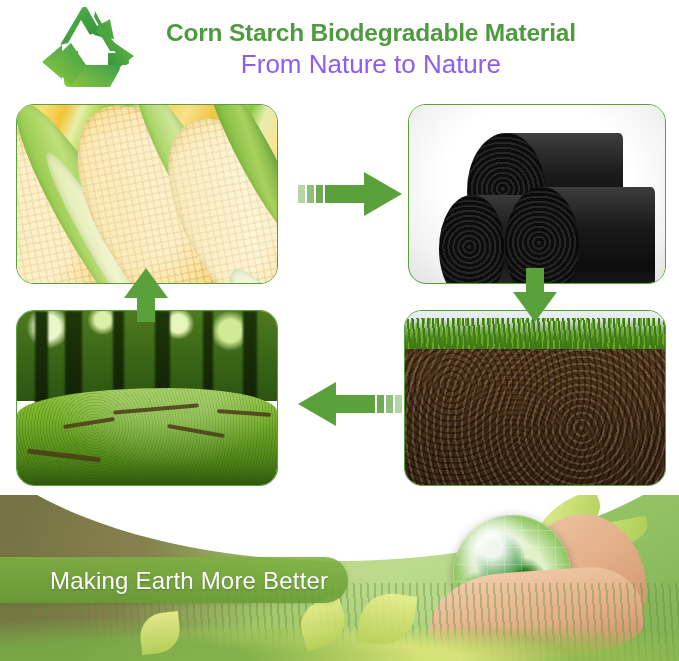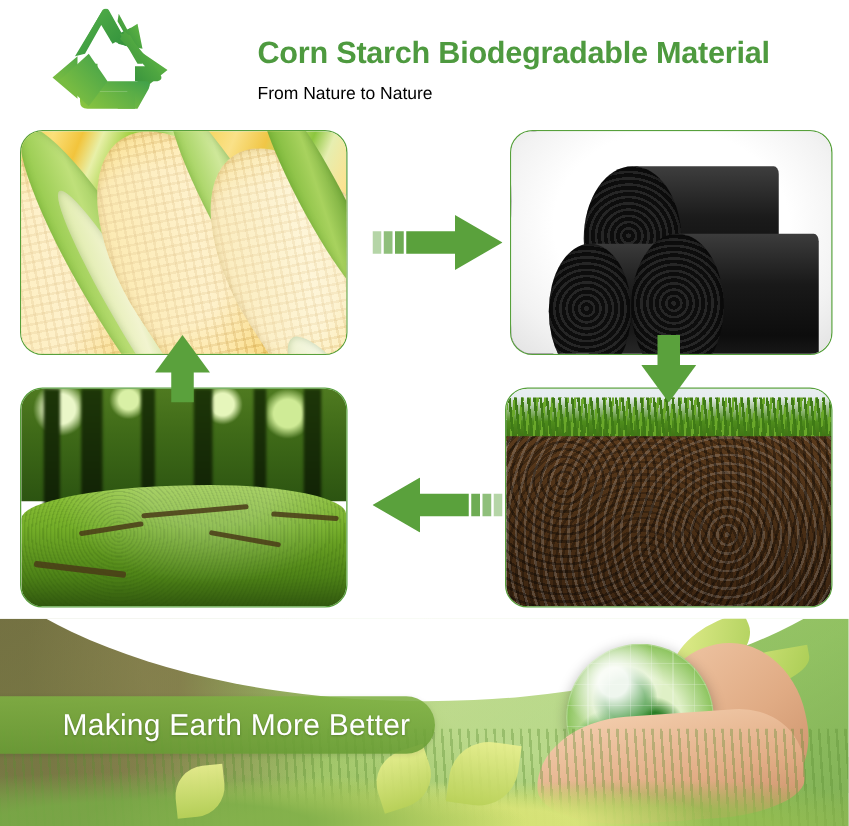--- a/index.html
+++ b/index.html
@@ -21,37 +21,38 @@
     left: 0; top: 0;
     width: 679px; height: 98px;
   }
   .recycle-icon {
     position: absolute;
     left: 38px; top: 7px;
     width: 104px; height: 84px;
   }
   .title-block {
     position: absolute;
-    left: 166px; top: 28px; margin-left: 40px;
+    left: 166px; top: 18px;
   }
   .main-title {
     font-size: 24.5px;
     font-weight: bold;
     color: #4e9a3f;
     letter-spacing: -0.2px;
     line-height: 30px;
     white-space: nowrap;
   }
   .sub-title {
-    font-size: 14px;
+    font-size: 26px;
     font-weight: normal;
-    color: #000000;
+    color: #8b5cf6;
     line-height: 29px;
     margin-top: 2px;
     white-space: nowrap;
+    text-align: center;
   }
 
   
   .panel {
     position: absolute;
     border: 1.5px solid #57a03c;
     border-radius: 18px;
     overflow: hidden;
     background: #ffffff;
     box-sizing: border-box;

